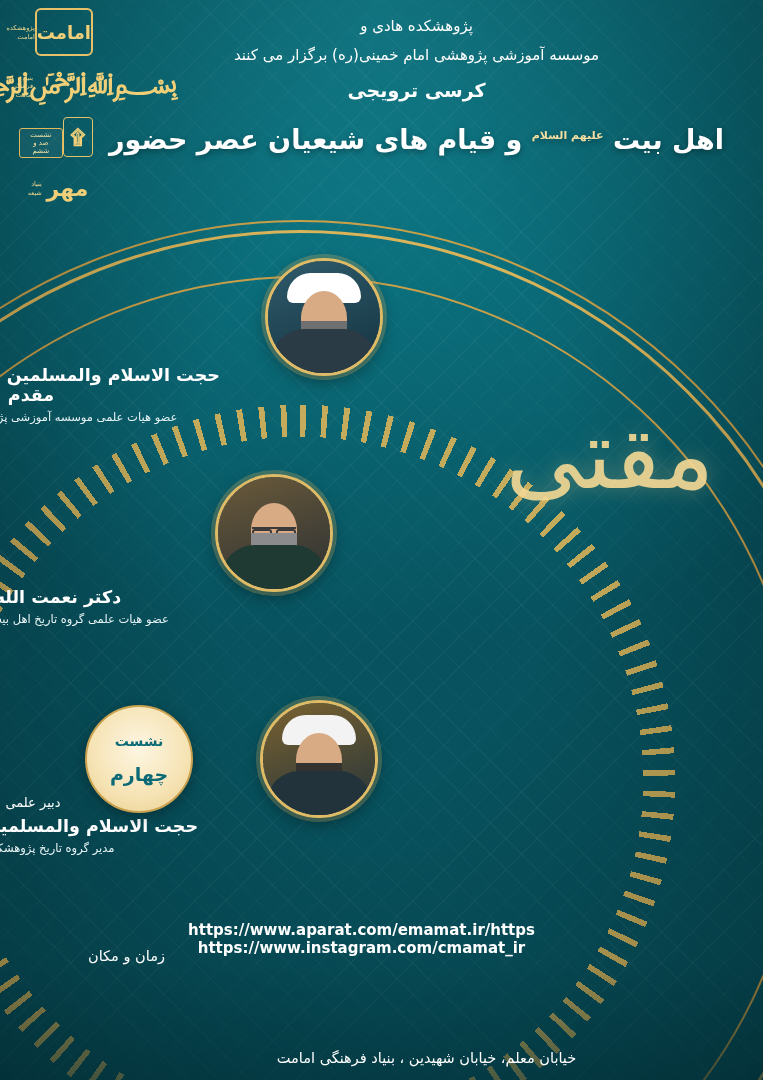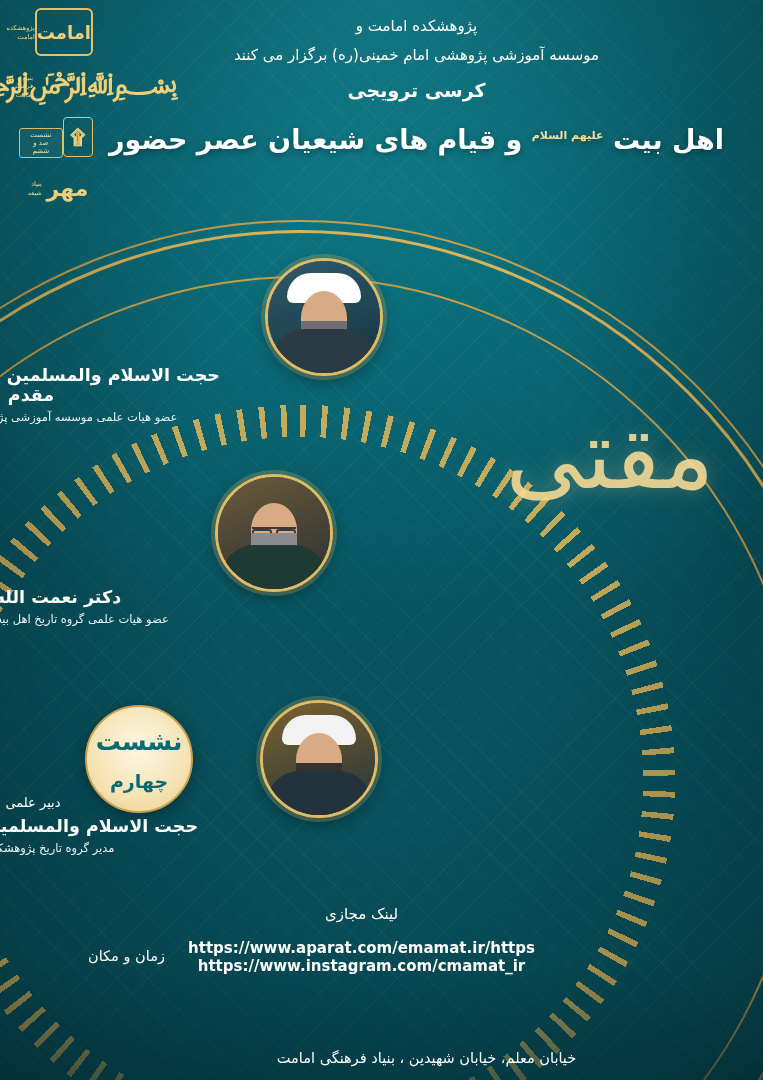--- a/index.html
+++ b/index.html
@@ -189,21 +189,21 @@
   
   .session-badge {
     position:absolute; top: 705px; left: 85px; width: 108px; height: 108px;
     border-radius:50%; z-index:6;
     background: radial-gradient(circle at 50% 40%, #fdf6e2 0%, #f6e3b4 60%, #e8cd8c 100%);
     border: 2px solid #caa14e;
     box-shadow: 0 4px 14px rgba(0,0,0,.3);
     display:flex; flex-direction:column; align-items:center; justify-content:center;
     color:#0b6a76; font-weight:bold;
   }
-  .session-badge .l1 { font-size: 25px; }
+  .session-badge .l1 { font-size: 14px; }
   .session-badge .l2 { font-size: 19px; margin-top:14px; }
 
   
   .links {
     position:absolute; left: 0; right: 40px; top: 905px; z-index:6;
     text-align: center; direction: rtl;
   }
   .links .label { color:#ffffff; font-size: 15px; }
   .links a {
     display:block; color:#ffffff; font-size: 15px; text-decoration:none;
@@ -256,21 +256,21 @@
       <div class="mark" style="border:1px solid #e7c169;border-radius:4px;font-size:20px;width:54px;height:40px;">۩</div>
       <div class="logo-pill">نشست صد و ششم</div>
     </div>
     <div class="logo">
       <div class="mark" style="font-size:22px;">مهر</div>
       <div class="cap">بنیاد شیعه</div>
     </div>
   </div>
 
   <div class="header">
-    <div class="org1">پژوهشکده امامت و</div>
+    <div class="org1">پژوهشکده هادی و</div>
     <div class="org2">موسسه آموزشی پژوهشی امام خمینی(ره) برگزار می کنند</div>
     <div class="kind">کرسی ترویجی</div>
   </div>
 
   <div class="title-main">
     <span>اهل بیت</span>
     <span class="honorific">علیهم السلام</span>
     <span>و قیام های شیعیان عصر حضور</span>
   </div>
 
@@ -329,21 +329,20 @@
       <div class="paffil center-line">مدیر گروه تاریخ پژوهشکده امامت</div>
     </div>
   </div>
 
   <div class="session-badge">
     <div class="l1">نشست</div>
     <div class="l2">چهارم</div>
   </div>
 
   <div class="links">
-    <div class="label">لینک مجازی</div>
     <a href="#">https://www.aparat.com/emamat.ir/https</a>
     <a href="#">https://www.instagram.com/cmamat_ir</a>
   </div>
 
   <div class="when-where">
     <div class="hdr">زمان و مکان</div>
   </div>
 
   <div class="address">خیابان معلم، خیابان شهیدین ، بنیاد فرهنگی امامت</div>
 

